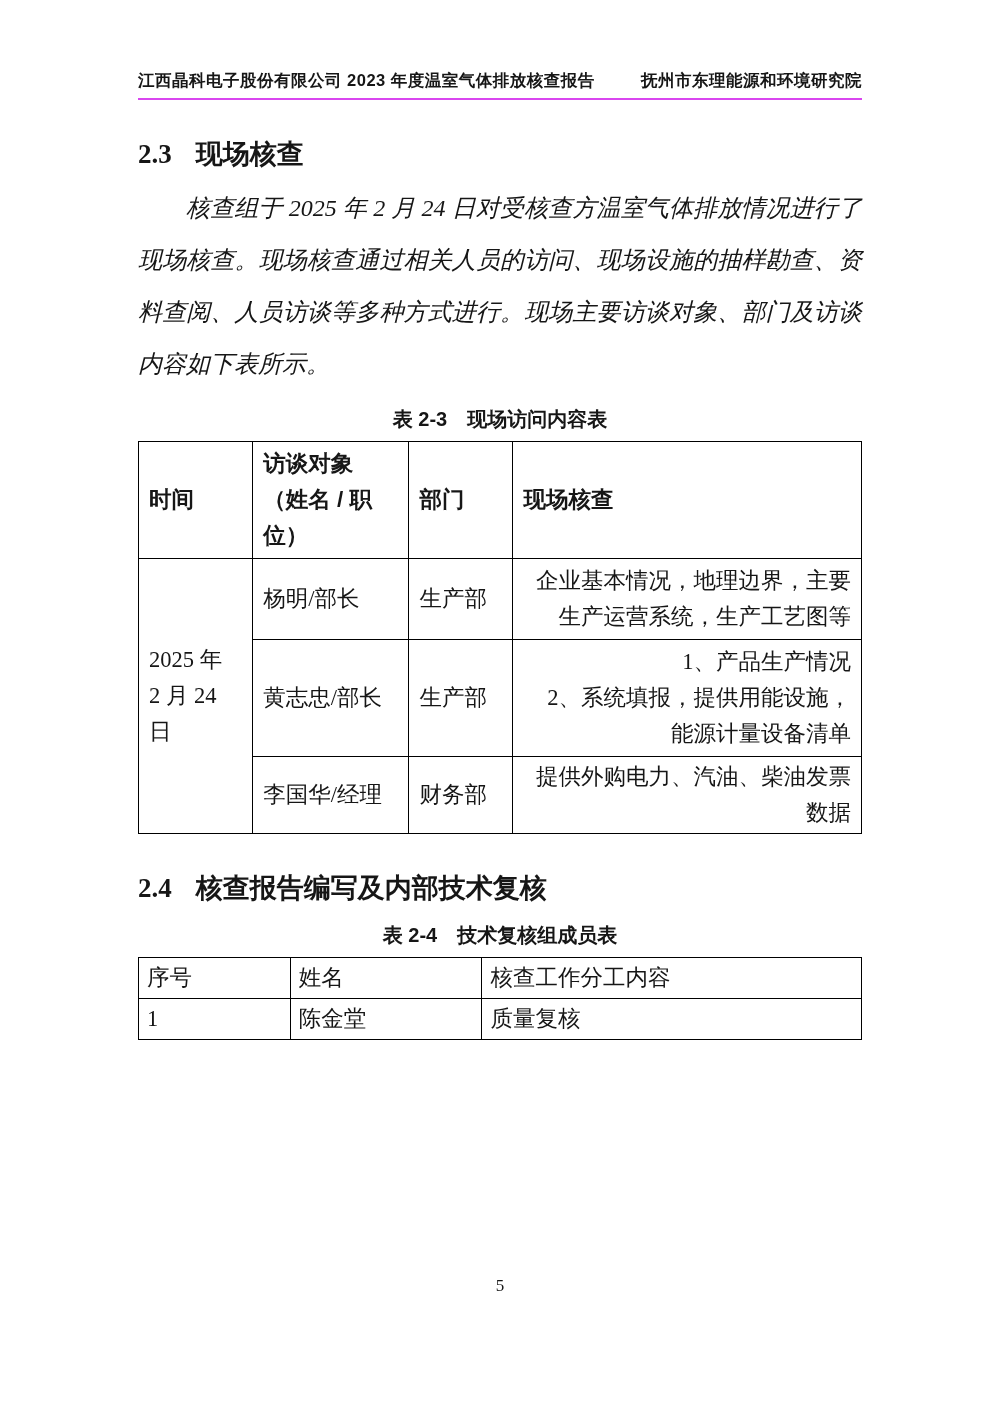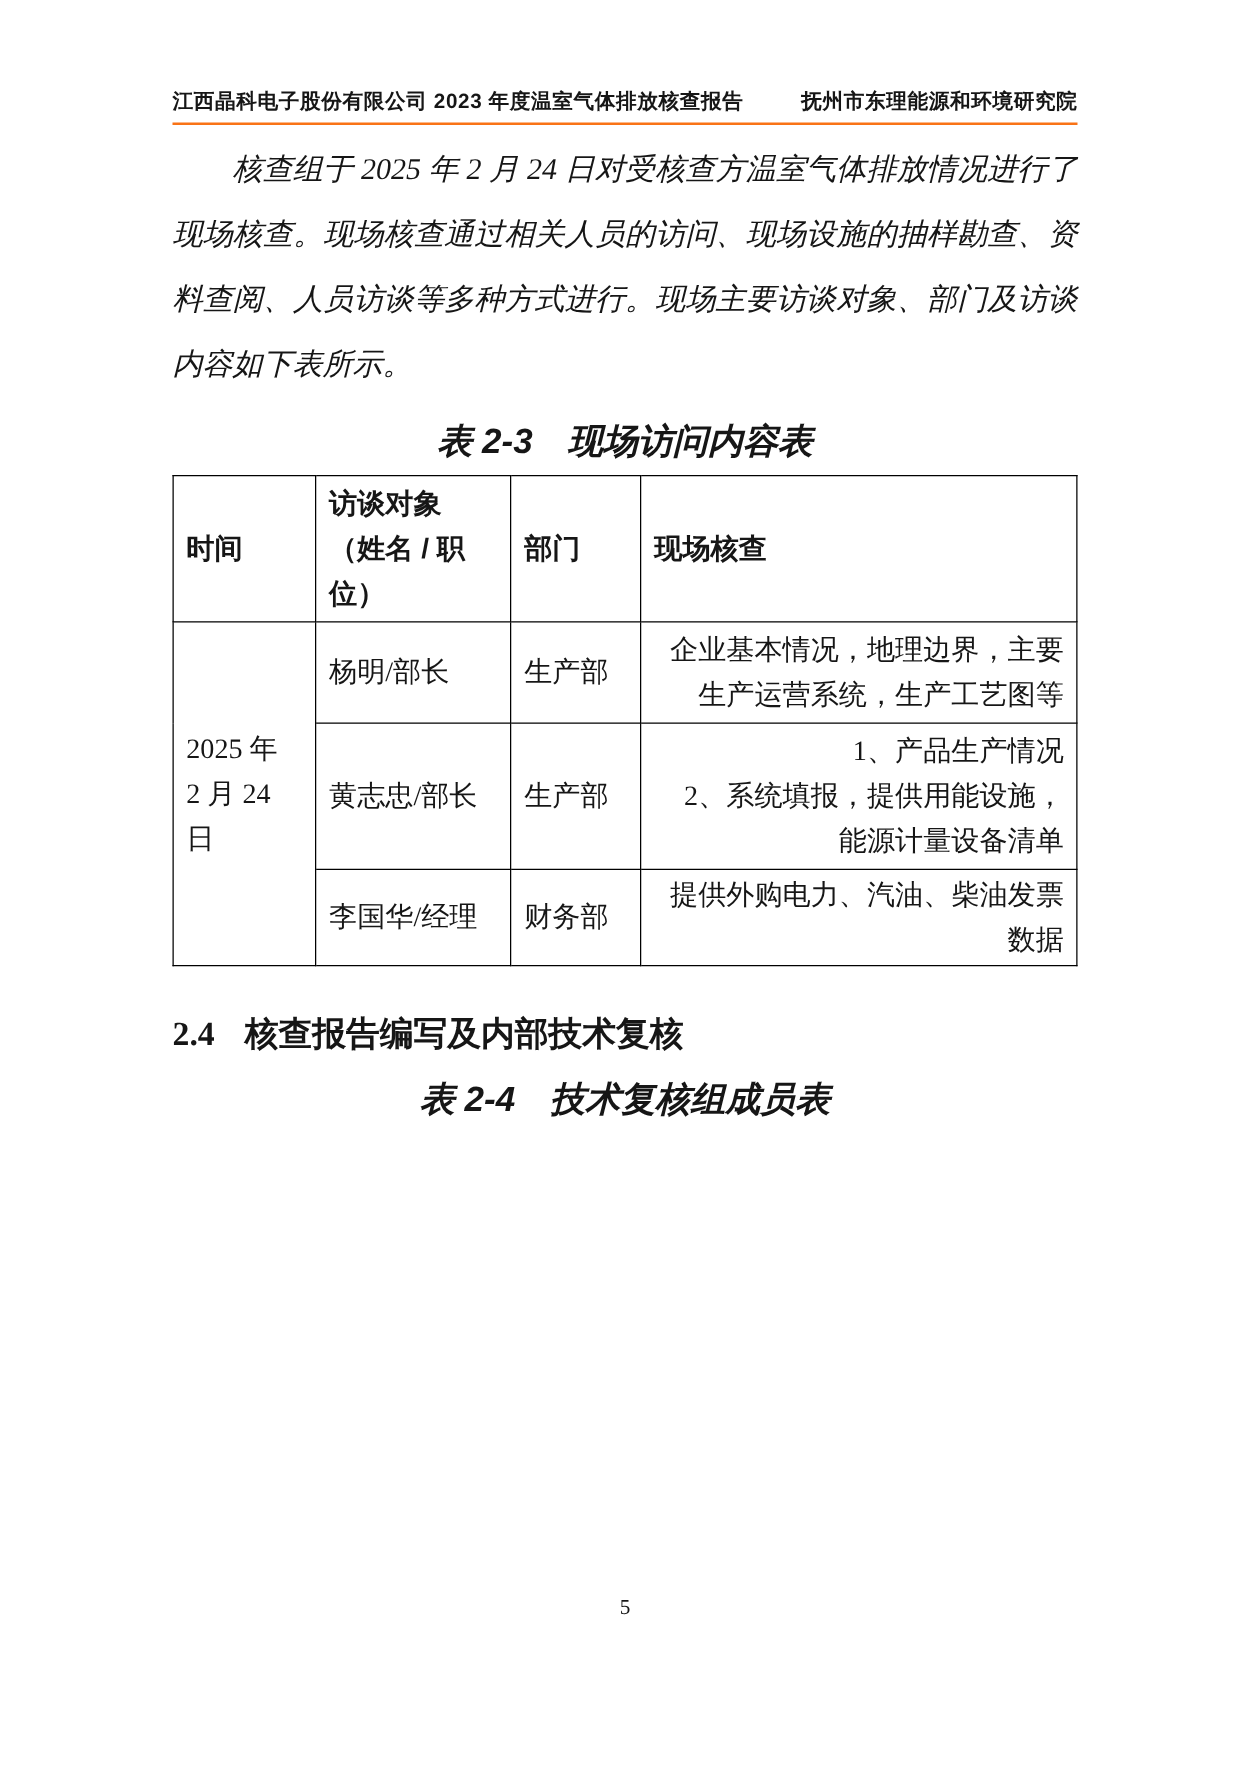--- a/index.html
+++ b/index.html
@@ -12,21 +12,21 @@
     font-family:"Liberation Serif","DejaVu Serif",serif;
     overflow:hidden;
     box-sizing:border-box;
   }
   .content { padding:0 138px; }
 
   
   .doc-header {
     display:flex; justify-content:space-between; align-items:flex-end;
     padding-top:70px; padding-bottom:6px;
-    border-bottom:2px solid #f97316;
+    border-bottom:2px solid #d946ef;
     font-size:16.5px; font-weight:bold;
     letter-spacing:0.5px;
     font-family:"Liberation Sans","DejaVu Sans",sans-serif;
   }
 
   
   .sec-heading {
     display:flex; align-items:baseline; gap:24px;
     margin-top:36px;
     font-family:"Liberation Sans","DejaVu Sans",sans-serif;
@@ -41,21 +41,21 @@
     text-align:justify;
     text-indent:2em;
     font-style:italic;
   }
 
   
   .tbl-caption {
     margin:16px 0 8px 0;
     text-align:center;
     font-family:"Liberation Sans","DejaVu Sans",sans-serif;
-    font-weight:bold; font-size:28px;font-style:italic;
+    font-weight:bold; font-size:20px;
   }
 
   table { width:100%; border-collapse:collapse; table-layout:fixed; }
   td, th {
     border:1.5px solid #000;
     font-size:22.5px; line-height:36px;
     padding:4px 10px;
     text-align:left; vertical-align:middle;
     font-weight:normal;
     box-sizing:border-box;
@@ -82,20 +82,24 @@
 <body>
 
 <div class="page">
   <div class="content">
 
     <div class="doc-header">
       <span>江西晶科电子股份有限公司  2023 年度温室气体排放核查报告</span>
       <span>抚州市东理能源和环境研究院</span>
     </div>
 
+    <div class="sec-heading">
+      <span class="sec-num">2.3</span>
+      <span>现场核查</span>
+    </div>
 
     <p class="para">核查组于 2025 年 2 月 24 日对受核查方温室气体排放情况进行了现场核查。现场核查通过相关人员的访问、现场设施的抽样勘查、资料查阅、人员访谈等多种方式进行。现场主要访谈对象、部门及访谈内容如下表所示。</p>
 
     <div class="tbl-caption">表 2-3　现场访问内容表</div>
 
     <table class="t23">
       <colgroup>
         <col style="width:15.8%">
           <col style="width:21.6%">
           <col style="width:14.4%">
@@ -131,17 +135,36 @@
       </table>
 
     <div class="sec-heading">
       <span class="sec-num">2.4</span>
       <span>核查报告编写及内部技术复核</span>
     </div>
 
 
     <div class="tbl-caption">表 2-4　技术复核组成员表</div>
 
+    <table class="t24">
+      <colgroup>
+        <col style="width:21%">
+          <col style="width:26.5%">
+          <col style="width:52.5%">
+      </colgroup>
+      <tbody>
+          <tr>
+        <th>序号</th>
+        <th>姓名</th>
+        <th>核查工作分工内容</th>
+      </tr>
+      <tr>
+        <td>1</td>
+        <td>陈金堂</td>
+        <td>质量复核</td>
+      </tr>
+    </tbody>
+      </table>
 
   </div>
 
   <div class="page-number">5</div>
 </div>
 
 </body></html>

